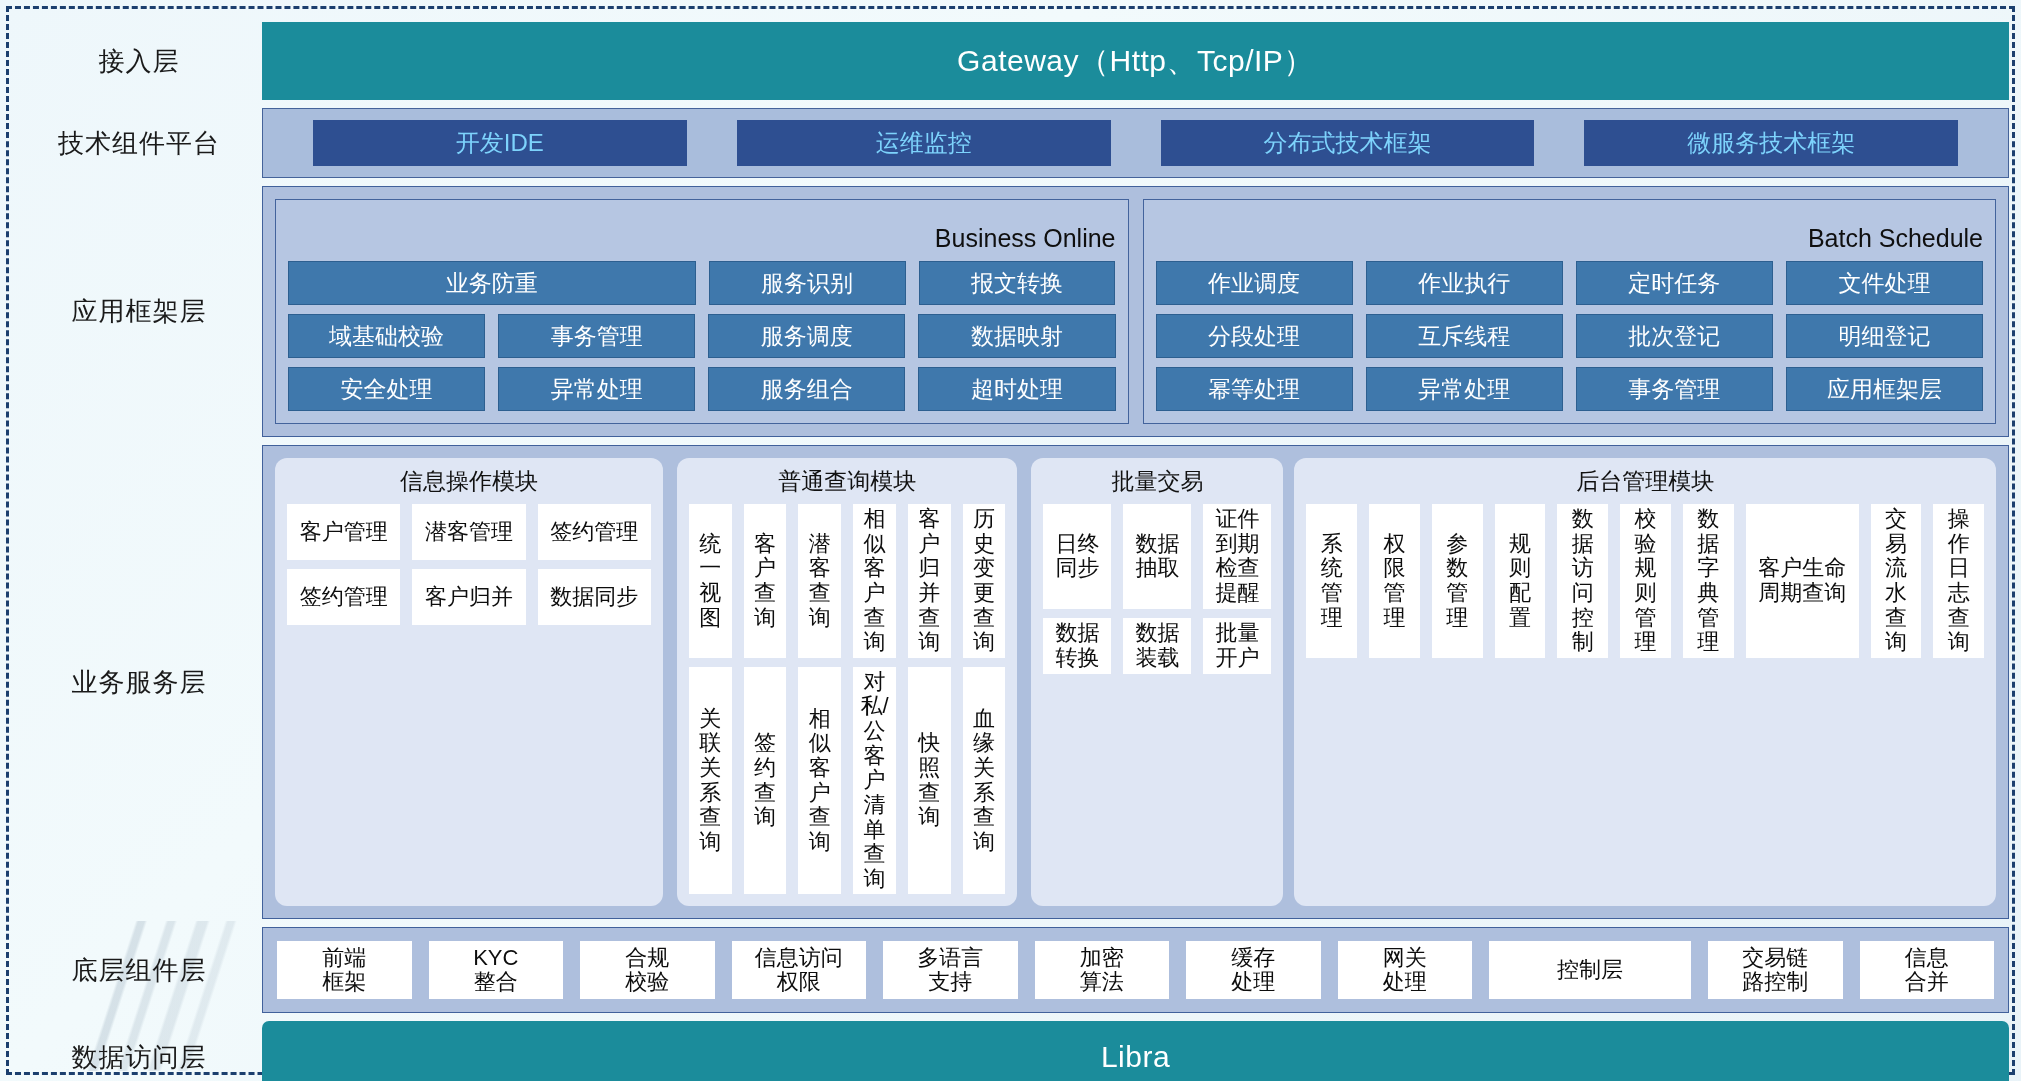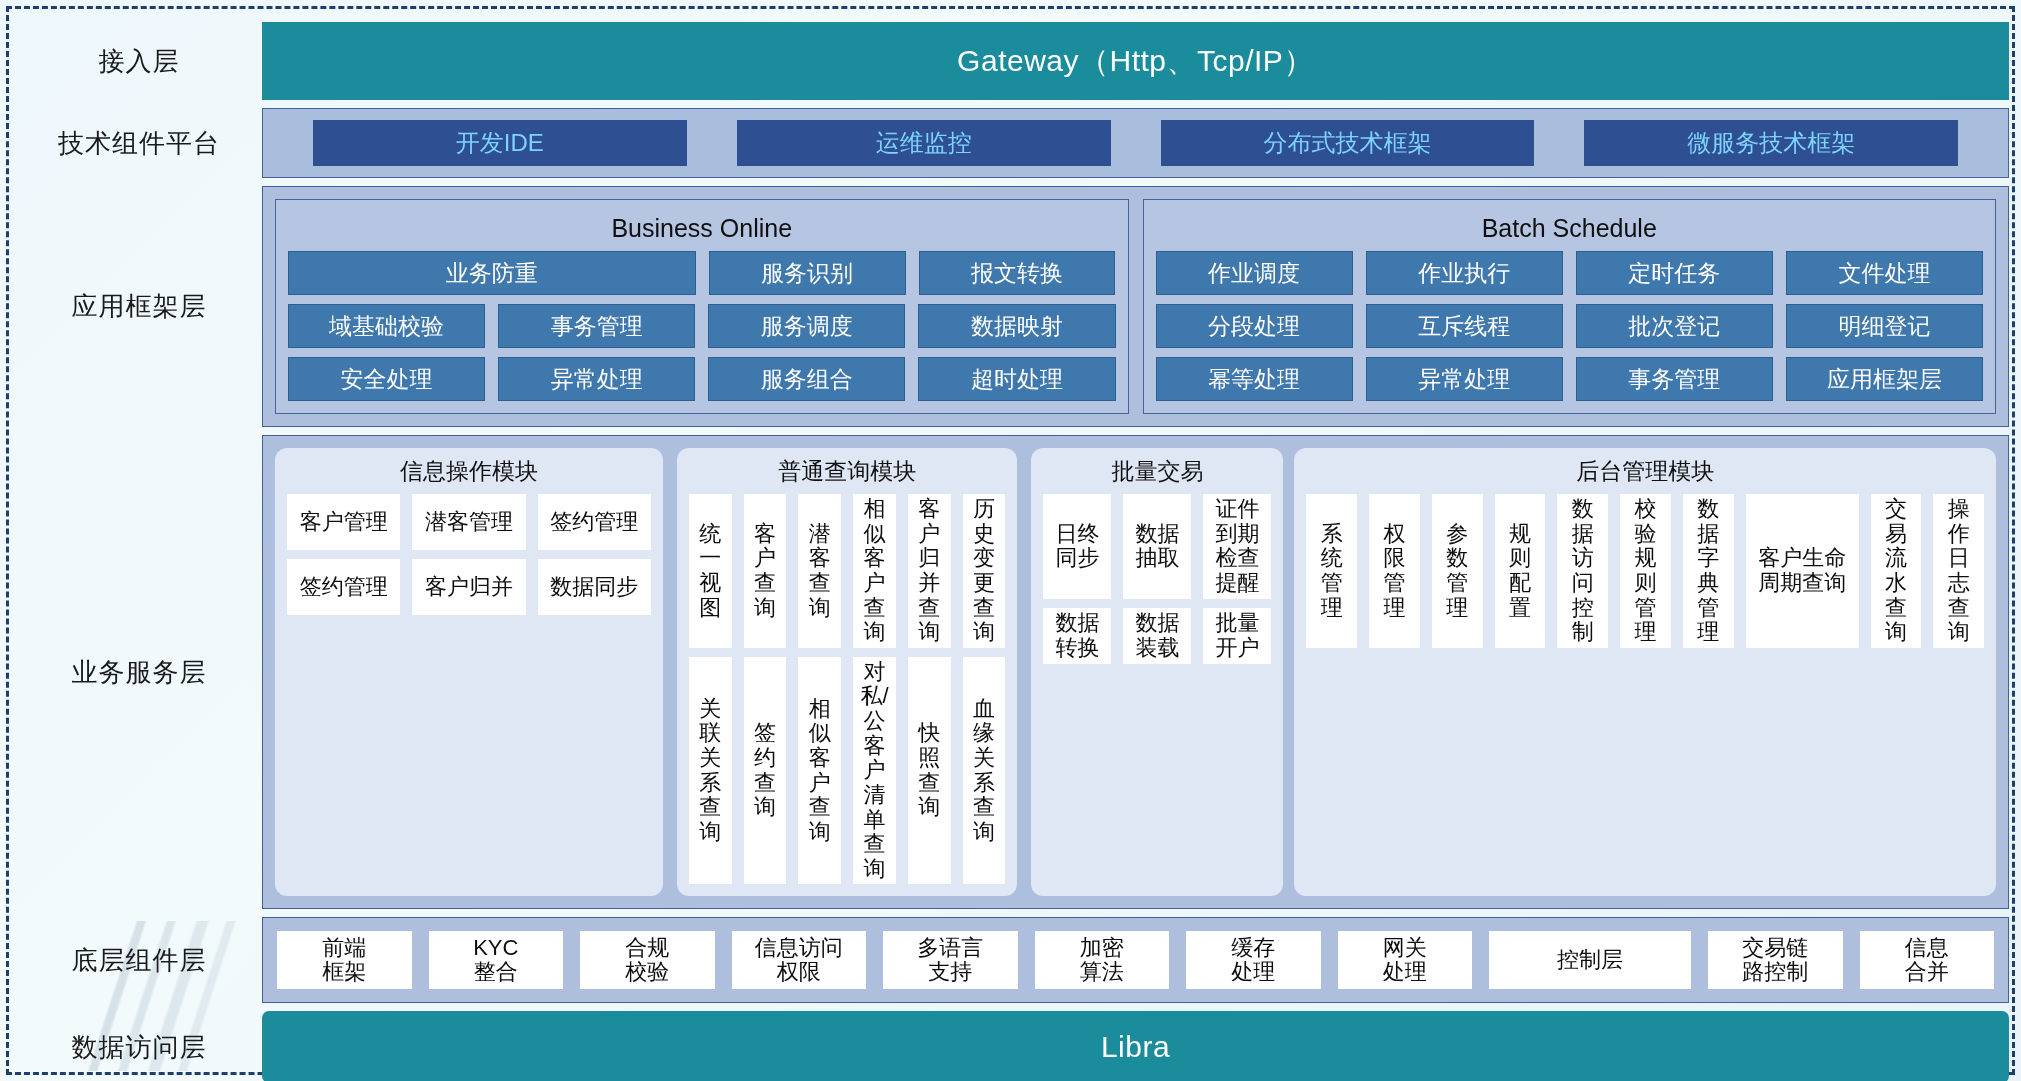--- a/index.html
+++ b/index.html
@@ -99,24 +99,24 @@
     gap: 14px;
   }
   .group-box {
     background: #b6c6e2;
     border: 1px solid #43639c;
     padding: 8px 12px 12px 12px;
     display: flex;
     flex-direction: column;
   }
   .group-title {
-    text-align: center;
+    text-align: right;
     font-size: 25px;
     color: #0f0f0f;
-    margin: 6px 0 8px 0;
+    margin: 16px 0 8px 0;
   }
   .grid-rows { display: flex; flex-direction: column; gap: 9px; }
   .grid-line { display: flex; gap: 13px; }
   .blue-tile {
     background: #3f78ac;
     border: 1px solid #2d5f90;
     color: #ffffff;
     font-size: 23px;
     height: 44px;
     display: flex;

